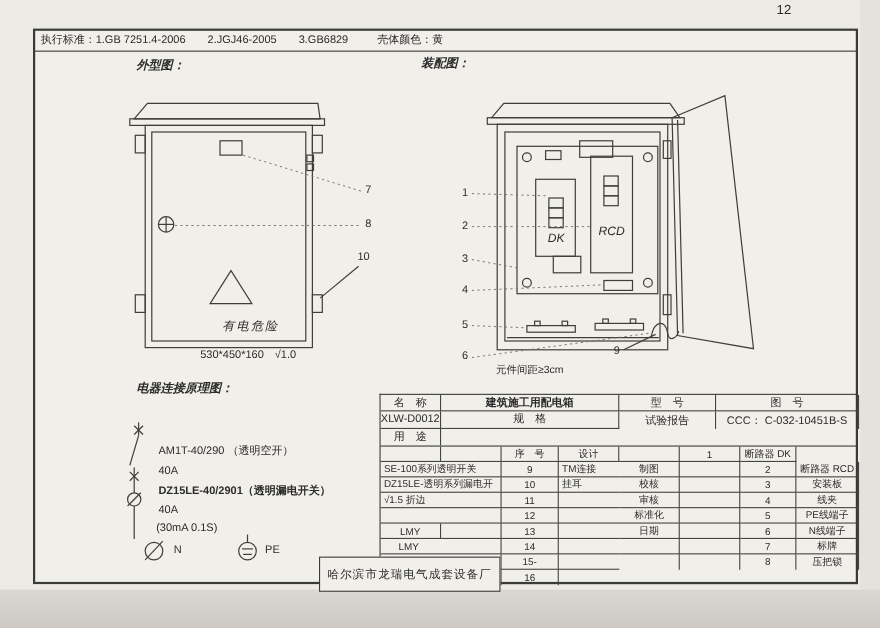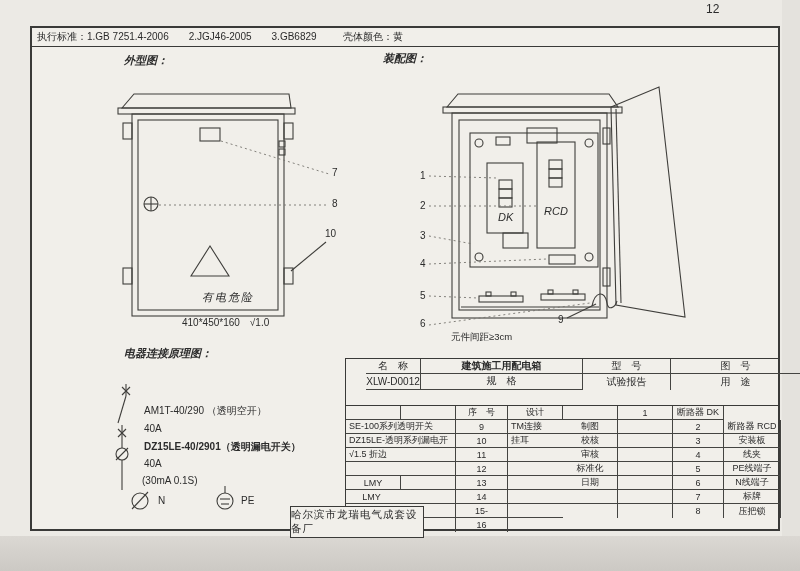--- a/index.html
+++ b/index.html
@@ -15,33 +15,33 @@
                 background:linear-gradient(#dbd8d3,#ccc9c4);}
   #right-shade{left:782px;top:0;width:18px;height:571px;background:#e4e2dd;}
   #header-band{left:30px;top:26px;width:750px;height:21px;border-bottom:1.5px solid #3a3a38;
                box-sizing:border-box;}
   svg.line-art{position:absolute;left:0;top:0;}
   
   .grid{position:absolute;display:grid;box-sizing:border-box;border:1.5px solid #3a3a38;
         background:transparent;}
   #info-table{left:345px;top:358px;width:435px;height:47px;
               grid-template-columns:55px 162px 88px 130px;
-              grid-template-rows:repeat(3,1fr);border-bottom:none;padding-left:20px;}
+              grid-template-rows:repeat(3,1fr);border-bottom:none;}
   #body-table{left:345px;top:405px;width:435px;height:126px;
               grid-template-columns:55px 55px 52px 55px 55px 55px 51px 57px;
               grid-template-rows:repeat(9,14px);}
   .c{border-right:1px solid #444441;border-bottom:1px solid #444441;
      display:flex;align-items:center;justify-content:center;
      font-size:9px;overflow:hidden;white-space:nowrap;}
   #info-table .c{font-size:10px;}
   .nr{border-right:none;} .nb{border-bottom:none;}
   .sp5{grid-column:span 5;} .sp2{grid-column:span 2;}
   .al{justify-content:flex-start;padding-left:3px;}
   .off{justify-content:center;padding-right:58px;}
-  #factory-box{left:290px;top:506px;width:134px;height:32px;border:1.5px solid #3a3a38;
+  #factory-box{left:290px;top:506px;width:165px;height:32px;border:1.5px solid #3a3a38;
                box-sizing:border-box;background:#f1efea;z-index:6;
                display:flex;align-items:center;justify-content:center;
                font-size:10.5px;letter-spacing:1px;}
 </style>
 </head>
 <body>
 
 <div class="abs" id="right-shade"></div>
 <div class="abs" id="bottom-shade"></div>
 <div class="abs" id="sheet"></div>
@@ -137,21 +137,21 @@
     <circle cx="225" cy="501" r="8"></circle>
     <line x1="225" y1="486" x2="225" y2="493"></line>
     <line x1="220" y1="499" x2="230" y2="499"></line>
     <line x1="221" y1="504" x2="229" y2="504"></line>
   </g>
 </svg>
 
 <div class="t fs11 b" style="left:124px;top:54px;">外型图：</div>
 <div class="t fs11 b" style="left:383px;top:52px;">装配图：</div>
 <div class="t fs11" style="left:186px;top:291px;letter-spacing:2px;margin-left:16px;">有电危险</div>
-<div class="t fs10" style="left:182px;top:317px;">410*450*160　√1.0</div>
+<div class="t fs10" style="left:182px;top:317px;">530*450*160　√1.0</div>
 <div class="t fs10" style="left:332px;top:167px;">7</div>
 <div class="t fs10" style="left:332px;top:198px;">8</div>
 <div class="t fs10" style="left:325px;top:228px;">10</div>
 
 <div class="t fs11" style="left:498px;top:211px;">DK</div>
 <div class="t fs11" style="left:544px;top:205px;">RCD</div>
 <div class="t" style="left:451px;top:332px;font-size:9.5px;">元件间距≥3cm</div>
 <div class="t fs10" style="left:420px;top:170px;">1</div>
 <div class="t fs10" style="left:420px;top:200px;">2</div>
 <div class="t fs10" style="left:420px;top:230px;">3</div>
@@ -172,20 +172,21 @@
 <div class="grid" id="info-table">
   <div class="c">名　称</div>
   <div class="c b">建筑施工用配电箱</div>
   <div class="c">型　号</div>
 
   <div class="c">图　号</div>
   <div class="c">XLW-D0012</div>
   <div class="c">规　格</div>
 
   <div class="c nb">试验报告</div>
+  <div class="c nb">CCC： C-032-10451B-S</div>
   <div class="c nb">用　途</div>
 </div>
 
 <div class="grid" id="body-table">
 
   <div class="c"></div>
   <div class="c"></div>
   <div class="c">序　号</div>
 
   <div class="c">设计</div>

